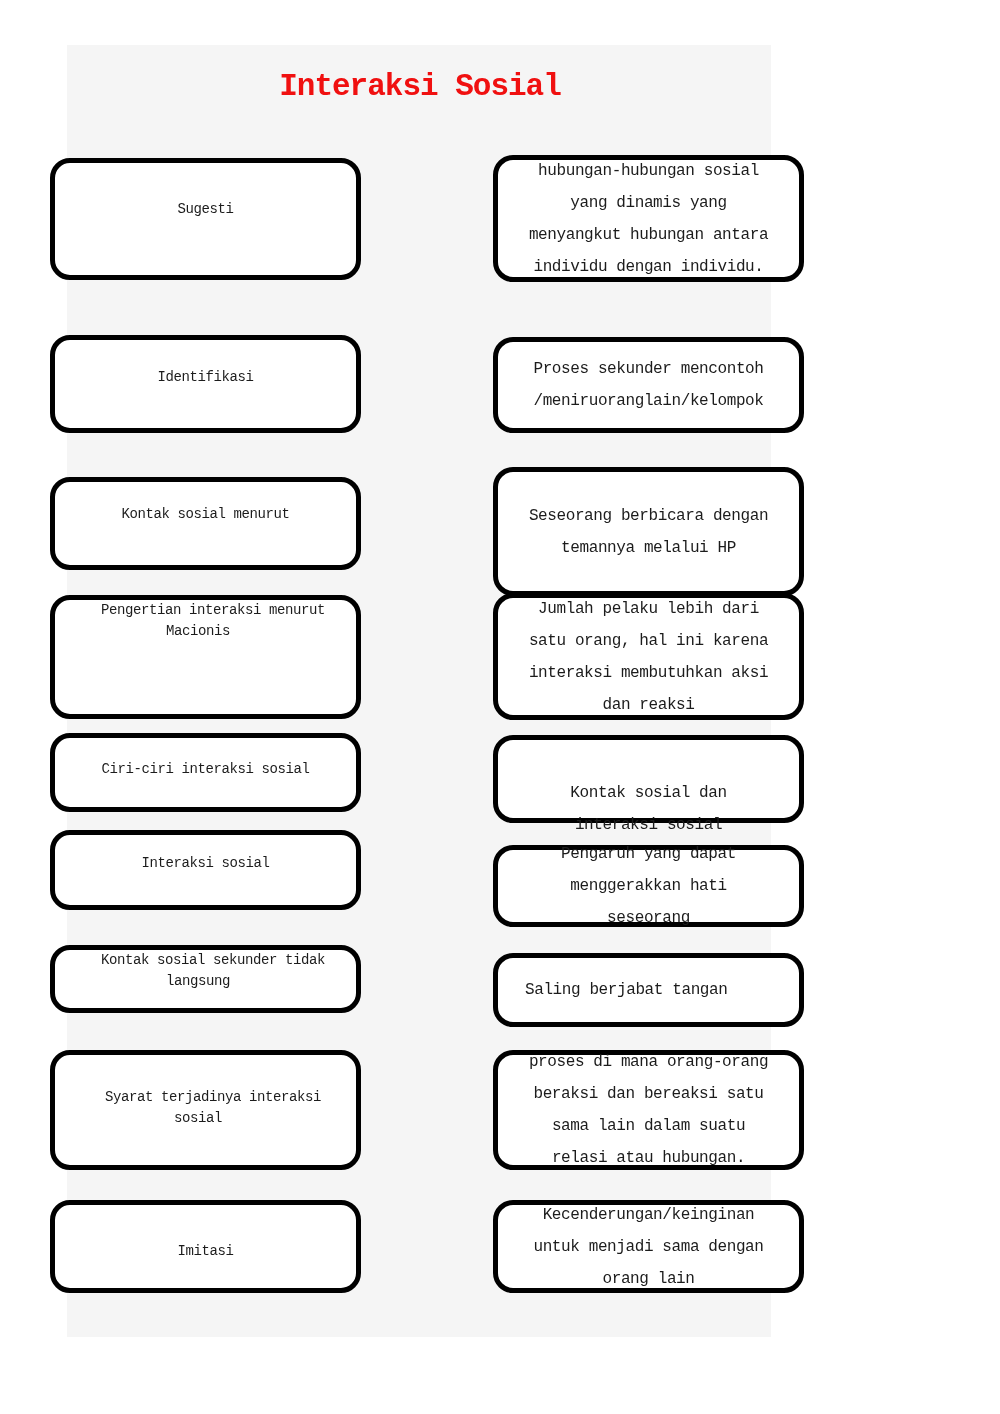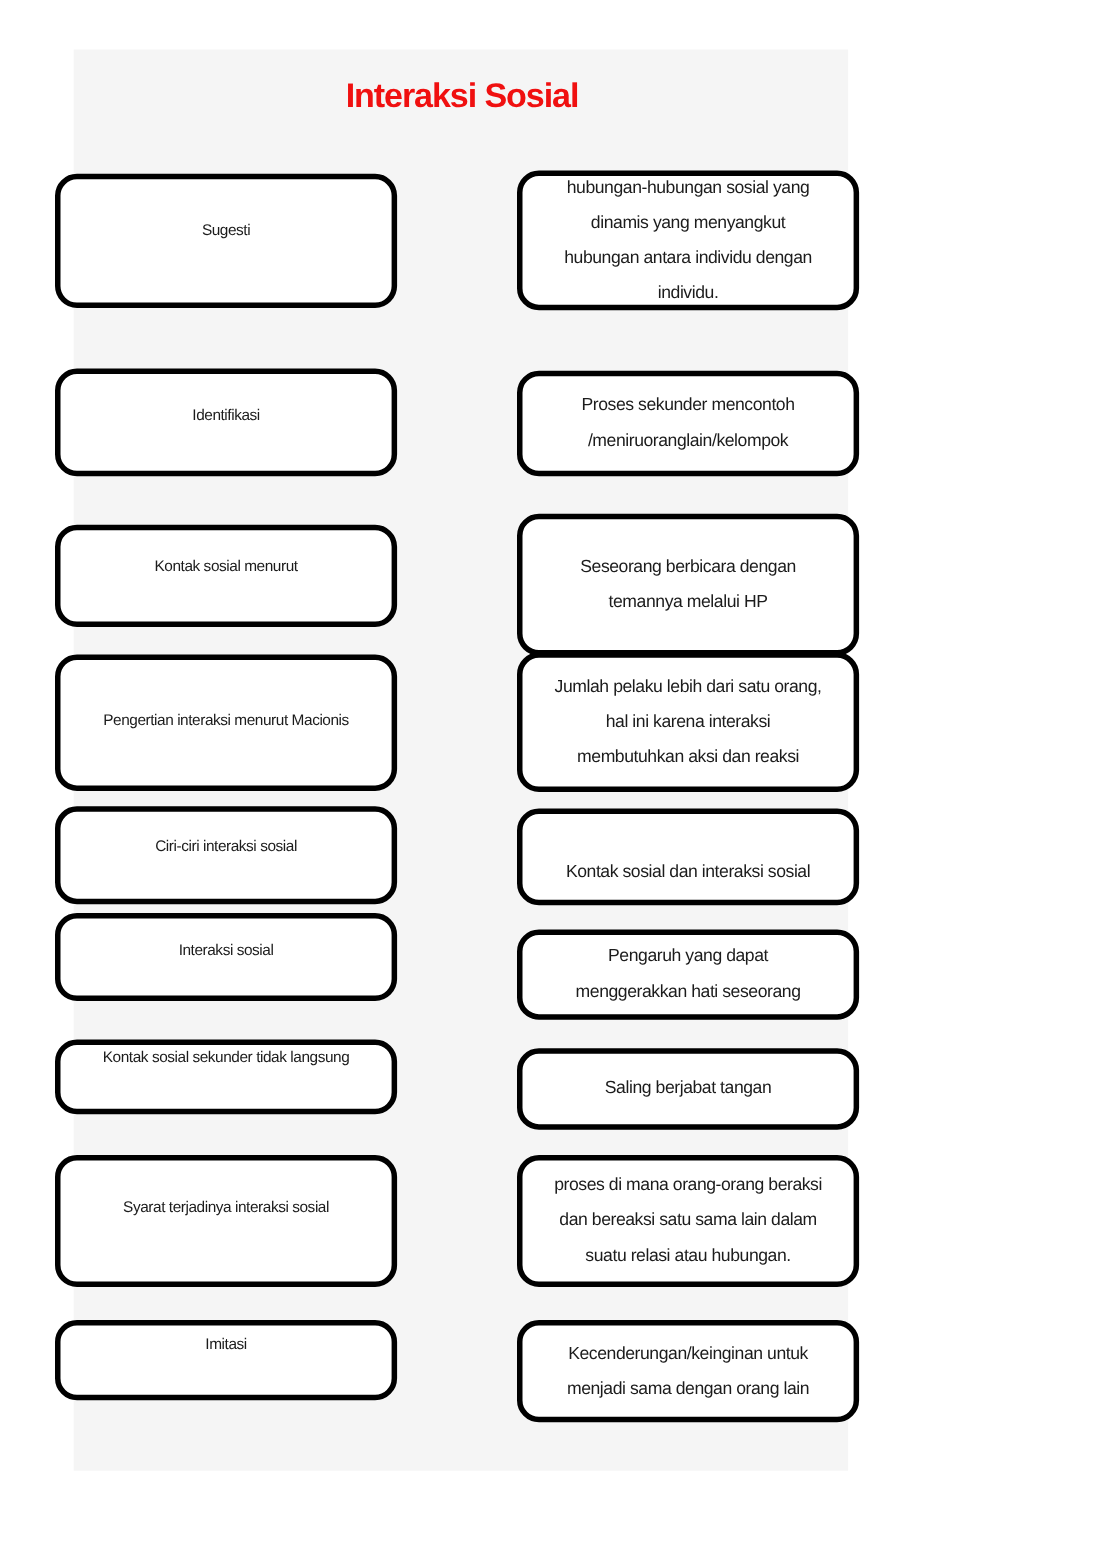--- a/index.html
+++ b/index.html
@@ -1,15 +1,15 @@
 <!DOCTYPE html>
 <html><head>
 <meta charset="utf-8">
 <style>
-  * { margin: 15px; padding: 0; box-sizing: border-box; }
+  * { margin: 15px; padding: 0; box-sizing: border-box; font-family: Liberation Mono, monospace; }
   html, body { width: 1000px; height: 1414px; }
   body {
     position: relative;
     width: 1000px;
     height: 1414px;
     background: #ffffff;
     font-family: "Liberation Sans", sans-serif;
     color: #1c1c1c;
     overflow: hidden;
   }
@@ -37,25 +37,24 @@
     font-size: 14px;
     letter-spacing: -0.4px;
     text-align: center;
     line-height: 21px;
   }
   .box.left {
     left: 5px;
     width: 311px;
   }
   .box.right {
-    left: 425px;
+    left: 448px;
     width: 311px;
     display: flex;
     align-items: center;
-    justify-content: center;
     font-size: 16px;
     line-height: 32px;
     padding: 4px 12px;
   }
 </style>
 </head>
 <body>
 
 <div class="sheet-bg"></div>
 
@@ -63,36 +62,36 @@
 
 <div class="box left" style="top:113px;height:122px;padding-top:36px">
   <span>Sugesti</span>
 </div>
 <div class="box left" style="top:290px;height:98px;padding-top:27px">
   <span>Identifikasi</span>
 </div>
 <div class="box left" style="top:432px;height:93px;padding-top:22px">
   <span>Kontak sosial menurut</span>
 </div>
-<div class="box left" style="top:550px;height:124px;padding-top:44px">
+<div class="box left" style="top:550px;height:124px;">
   <span>Pengertian interaksi menurut Macionis</span>
 </div>
-<div class="box left" style="top:688px;height:89px;padding-top:21px">
+<div class="box left" style="top:688px;height:79px;padding-top:21px">
   <span>Ciri-ciri interaksi sosial</span>
 </div>
 <div class="box left" style="top:785px;height:80px;padding-top:18px">
   <span>Interaksi sosial</span>
 </div>
 <div class="box left" style="top:900px;height:68px;padding-top:0">
   <span>Kontak sosial sekunder tidak langsung</span>
 </div>
 <div class="box left" style="top:1005px;height:120px;padding-top:32px">
   <span>Syarat terjadinya interaksi sosial</span>
 </div>
-<div class="box left" style="top:1155px;height:73px;padding-top:6px">
+<div class="box left" style="top:1155px;height:93px;padding-top:36px">
   <span>Imitasi</span>
 </div>
 
 <div class="box right" style="top:110px;height:127px">
   <span>hubungan-hubungan sosial yang dinamis yang menyangkut hubungan antara individu dengan individu.</span>
 </div>
 <div class="box right" style="top:292px;height:96px">
   <span>Proses sekunder mencontoh /meniruoranglain/kelompok</span>
 </div>
 <div class="box right" style="top:422px;height:129px">

